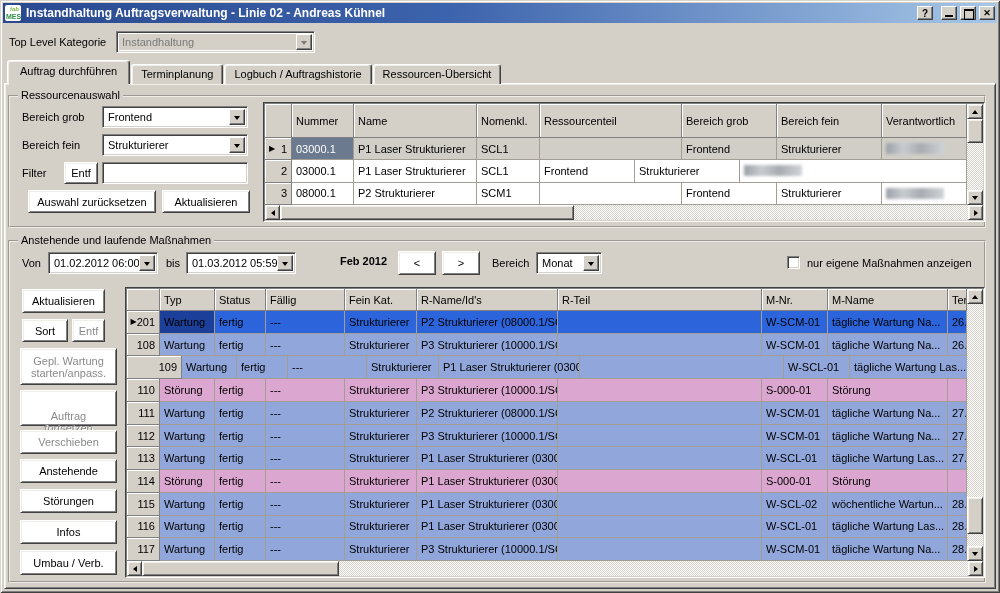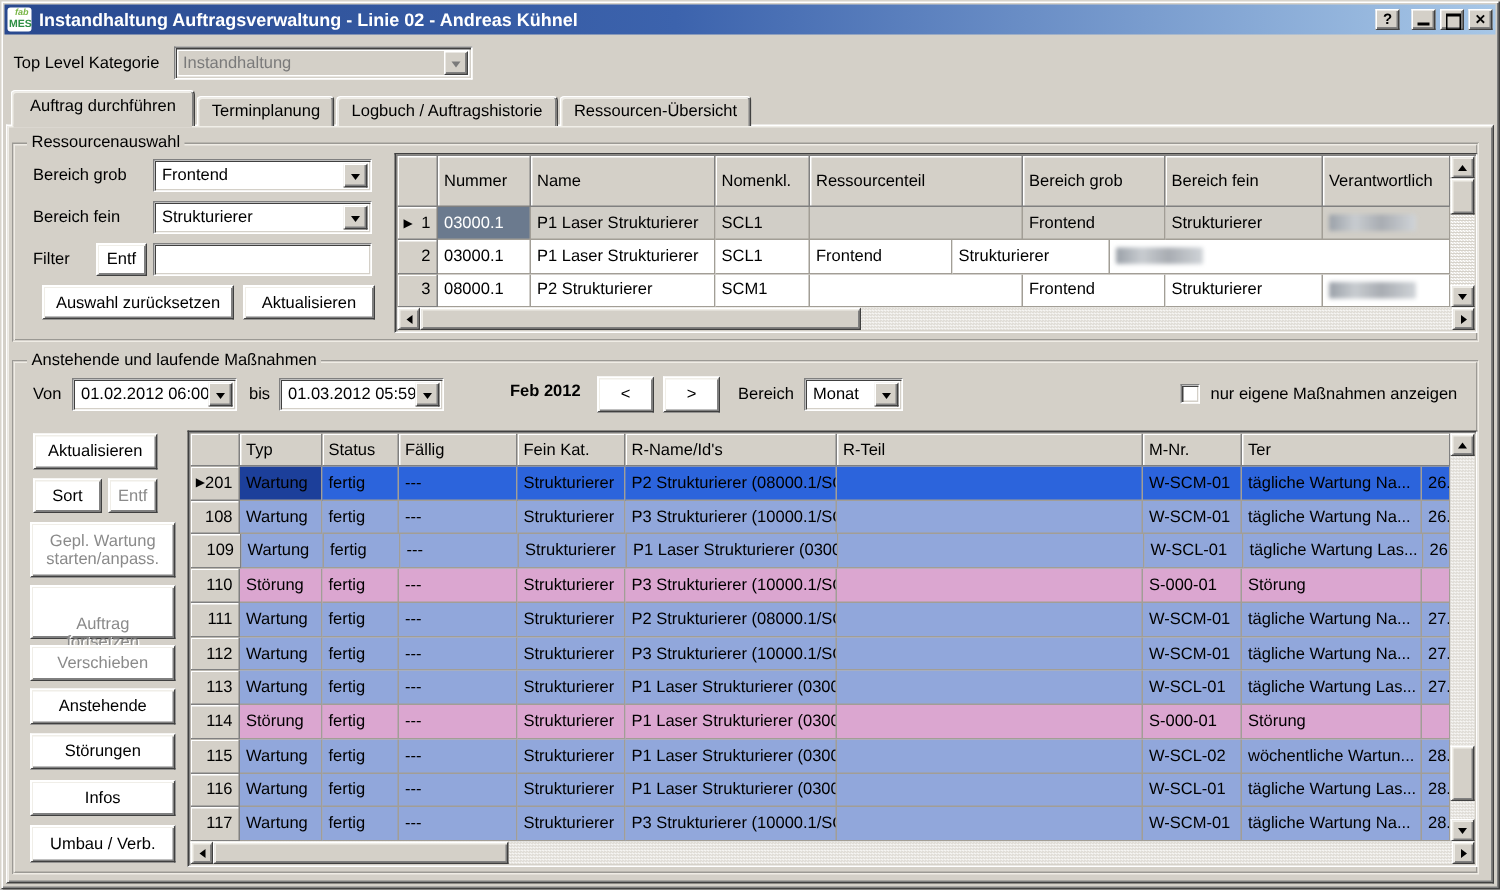--- a/index.html
+++ b/index.html
@@ -301,20 +301,21 @@
       <div class="grid-inner">
         <div class="grid-header" style="height:22px;">
             <div class="hcell" style="width: 33px;"></div>
             <div class="hcell" style="width: 55px;">Typ</div>
             <div class="hcell" style="width: 51px;">Status</div>
             <div class="hcell" style="width: 79px;">Fällig</div>
             <div class="hcell" style="width: 72px;">Fein Kat.</div>
             <div class="hcell" style="width: 141px;">R-Name/Id's</div>
             <div class="hcell" style="width: 204px;">R-Teil</div>
             <div class="hcell" style="width: 66px;">M-Nr.</div>
+            <div class="hcell" style="width: 120px;">M-Name</div>
             <div class="hcell" style="flex: 1 1 0%;">Ter</div>
           </div>
         <div class="grid-body">
             <div class="grow wart sel">
               <div class="cell rowhdr" style="width: 33px;">
                 <span class="rowarrow">▶</span>
                 <span>201</span>
               </div>
               <div class="cell acell" style="width: 55px;">Wartung</div>
               <div class="cell" style="width: 51px;">fertig</div>
@@ -334,21 +335,21 @@
               <div class="cell" style="width: 51px;">fertig</div>
               <div class="cell" style="width: 79px;">---</div>
               <div class="cell" style="width: 72px;">Strukturierer</div>
               <div class="cell" style="width: 141px;">P3 Strukturierer (10000.1/SC...</div>
               <div class="cell" style="width: 204px;"></div>
               <div class="cell" style="width: 66px;">W-SCM-01</div>
               <div class="cell" style="width: 120px;">tägliche Wartung Na...</div>
               <div class="cell" style="flex: 1 1 0%;">26.0</div>
             </div>
             <div class="grow wart">
-              <div class="cell rowhdr" style="width: 34px;">
+              <div class="cell rowhdr" style="width: 55px;">
                 <span>109</span>
               </div>
               <div class="cell" style="width: 55px;">Wartung</div>
               <div class="cell" style="width: 51px;">fertig</div>
               <div class="cell" style="width: 79px;">---</div>
               <div class="cell" style="width: 72px;">Strukturierer</div>
               <div class="cell" style="width: 141px;">P1 Laser Strukturierer (03000...</div>
               <div class="cell" style="width: 204px;"></div>
               <div class="cell" style="width: 66px;">W-SCL-01</div>
               <div class="cell" style="width: 120px;">tägliche Wartung Las...</div>

